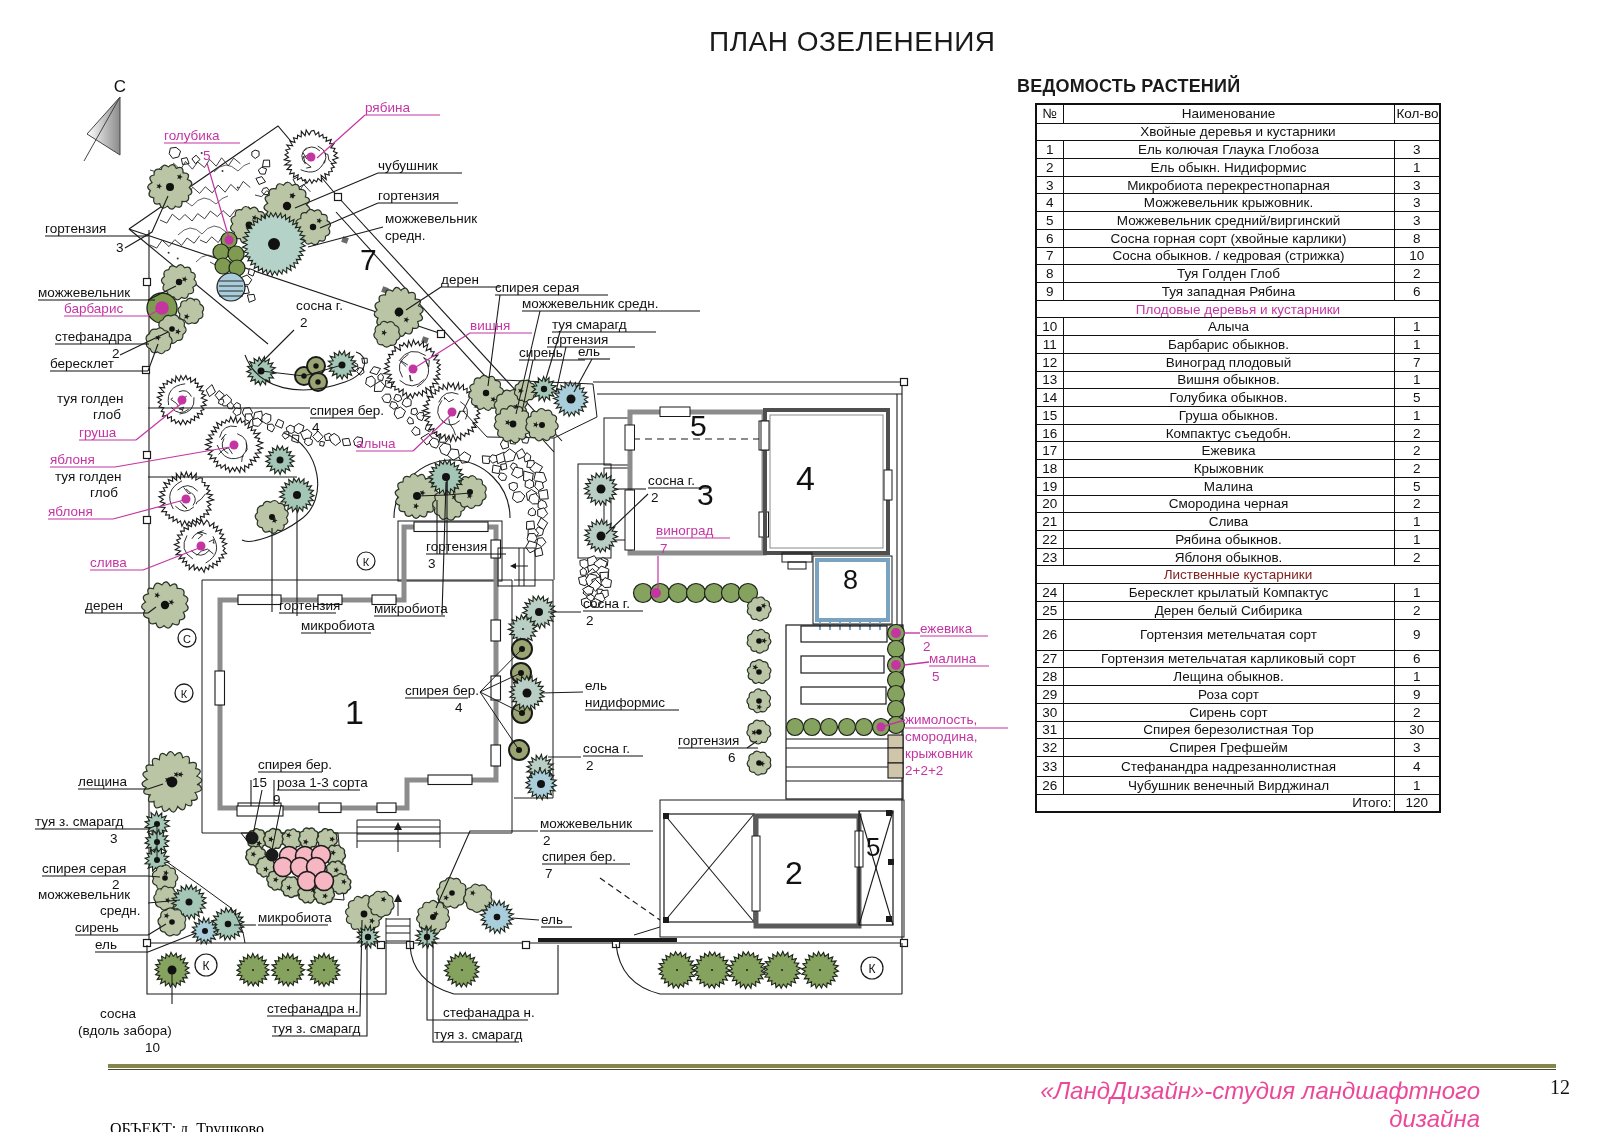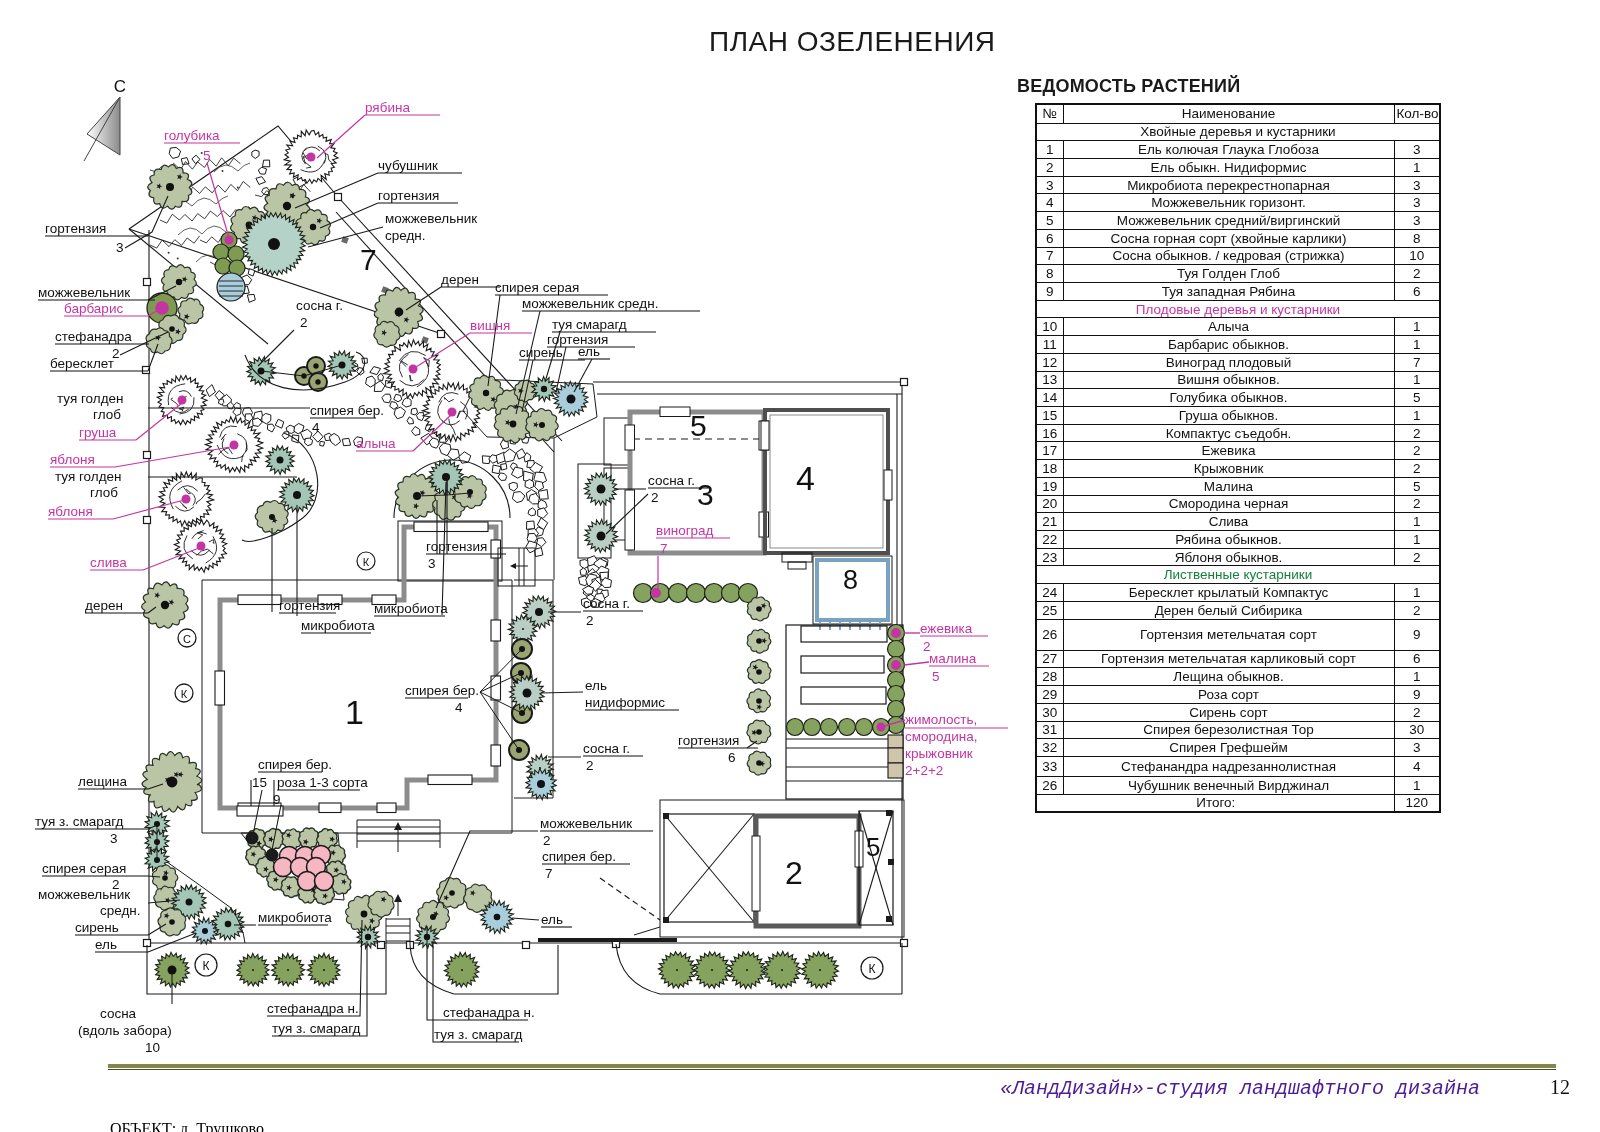--- a/index.html
+++ b/index.html
@@ -5,21 +5,21 @@
 #plan{position:absolute;left:0;top:0}
 #title{position:absolute;left:709px;top:26px;font-size:28px;color:#1a1a1a;letter-spacing:0.5px;white-space:nowrap}
 #ttitle{position:absolute;left:1017px;top:76px;width:404px;text-align:left;font-size:18px;color:#1a1a1a;letter-spacing:0.2px;font-weight:bold}
 #tbl{position:absolute;left:1035px;top:103px;border-collapse:collapse;table-layout:fixed;width:404px;font-size:13.5px;color:#111;border:2px solid #111}
 #tbl td{border:1px solid #111;padding:0 2px;overflow:hidden;white-space:nowrap}
 #tbl td.c{text-align:center}
 #tbl col.n{width:27px}#tbl col.nm{width:331px}#tbl col.k{width:46px}
 #fline{position:absolute;left:108px;top:1064px;width:1448px;height:4px;background:#85864e}
 #fline2{position:absolute;left:108px;top:1069px;width:1448px;height:1px;background:#4a4a28}
 #fobj{position:absolute;left:110px;top:1120px;font-family:"Liberation Serif",serif;font-size:16px;color:#000000}
-#fstudio{position:absolute;left:975px;top:1077px;width:505px;text-align:right;font-family:Liberation Mono, monospace;font-size:20px;color:#4c1d95;font-style:italic}
+#fstudio{position:absolute;left:975px;top:1077px;width:505px;text-align:right;font-family:Liberation Sans, sans-serif;font-size:24px;color:#ec4899;font-style:italic}
 #fpage{position:absolute;left:1530px;top:1076px;width:40px;text-align:right;font-family:"Liberation Serif",serif;font-size:20px;color:#111}
 </style></head>
 <body>
 
 <div id="plan"><svg width="1600" height="1132" viewBox="0 0 1600 1132" xmlns="http://www.w3.org/2000/svg">
 <defs>
         <linearGradient id="na" x1="0" y1="0" x2="1" y2="0">
           <stop offset="0" stop-color="#fff"></stop>
           <stop offset="1" stop-color="#8a8a8a"></stop>
         </linearGradient>
@@ -1376,21 +1376,21 @@
         <td class="c">Ель обыкн. Нидиформис</td>
         <td class="c">1</td>
       </tr>
       <tr style="height:17.72px">
         <td class="c">3</td>
         <td class="c">Микробиота перекрестнопарная</td>
         <td class="c">3</td>
       </tr>
       <tr style="height:17.72px">
         <td class="c">4</td>
-        <td class="c">Можжевельник горизонт.</td>
+        <td class="c">Можжевельник крыжовник.</td>
         <td class="c">3</td>
       </tr>
       <tr style="height:17.72px">
         <td class="c">5</td>
         <td class="c">Можжевельник средний/виргинский</td>
         <td class="c">3</td>
       </tr>
       <tr style="height:17.72px">
         <td class="c">6</td>
         <td class="c">Сосна горная сорт (хвойные карлики)</td>
@@ -1478,21 +1478,21 @@
         <td class="c">22</td>
         <td class="c">Рябина обыкнов.</td>
         <td class="c">1</td>
       </tr>
       <tr style="height:17.72px">
         <td class="c">23</td>
         <td class="c">Яблоня обыкнов.</td>
         <td class="c">2</td>
       </tr>
       <tr style="height:17.72px">
-        <td colspan="3" class="c" style="color:#15803d">Лиственные кустарники</td>
+        <td colspan="3" class="c" style="color:#7f1d1d">Лиственные кустарники</td>
       </tr>
       <tr style="height:17.72px">
         <td class="c">24</td>
         <td class="c">Бересклет крылатый Компактус</td>
         <td class="c">1</td>
       </tr>
       <tr style="height:17.72px">
         <td class="c">25</td>
         <td class="c">Дерен белый Сибирика</td>
         <td class="c">2</td>
@@ -1536,21 +1536,21 @@
         <td class="c">33</td>
         <td class="c">Стефанандра надрезаннолистная</td>
         <td class="c">4</td>
       </tr>
       <tr style="height:17.72px">
         <td class="c">26</td>
         <td class="c">Чубушник венечный Вирджинал</td>
         <td class="c">1</td>
       </tr>
       <tr style="height:17.72px">
-        <td colspan="2" style="text-align:center;padding-left:3px">Итого:</td>
+        <td colspan="2" style="text-align:right;padding-left:3px">Итого:</td>
         <td class="c">120</td>
       </tr>
     </tbody>
   </table>
 
 <div id="fline"></div>
 <div id="fline2"></div>
 
 <div id="fobj">ОБЪЕКТ: д. Трушково</div>
 

